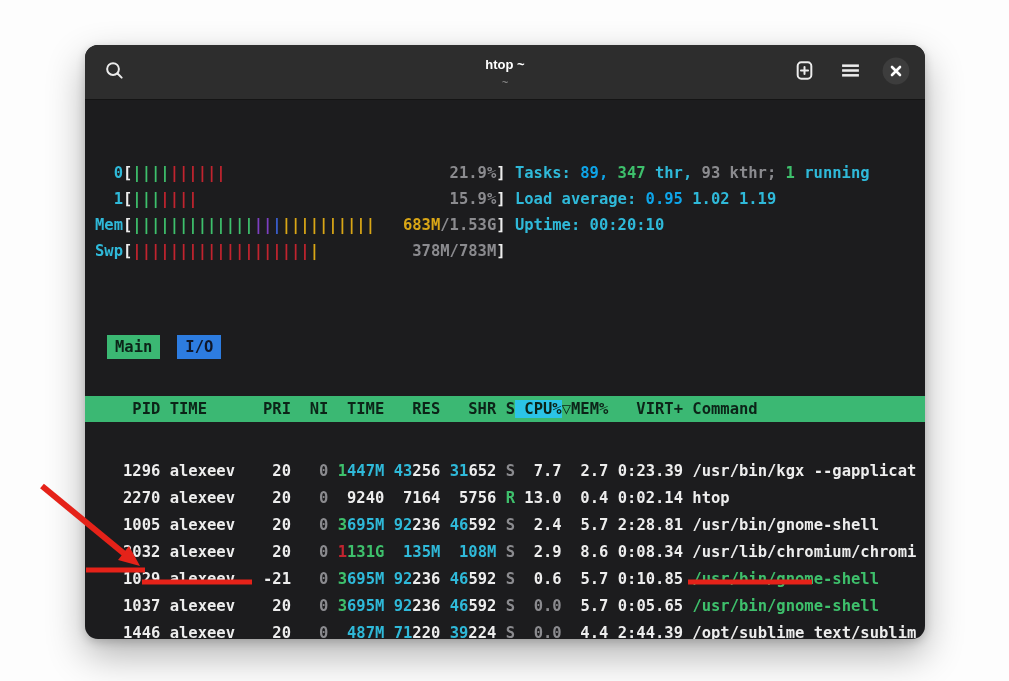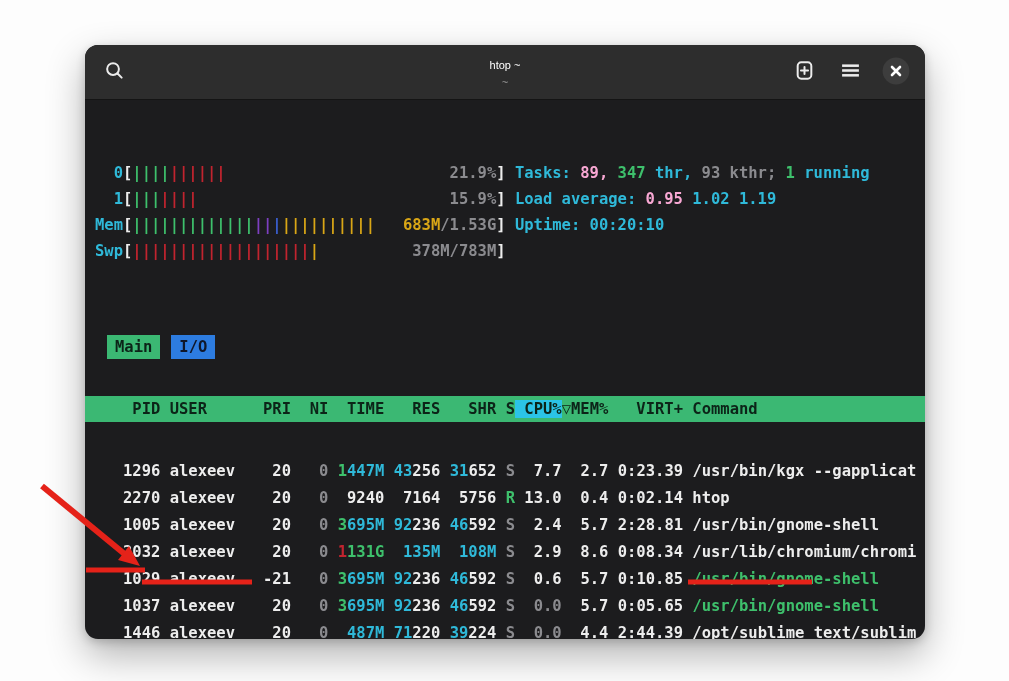--- a/index.html
+++ b/index.html
@@ -15,44 +15,44 @@
        font-family:"Liberation Sans",sans-serif;overflow:hidden}
   .window{position:absolute;left:85px;top:45px;width:840px;height:594px;
           background:var(--term);border-radius:13px;overflow:hidden;
           box-shadow:0 16px 38px rgba(0,0,0,.30),0 3px 10px rgba(0,0,0,.18)}
   .titlebar{height:55px;background:var(--titlebar);display:flex;align-items:center;
             padding:0 12px;position:relative;border-bottom:1px solid #141414}
   .tb-btn{background:none;border:0;padding:0;width:34px;height:34px;display:flex;
           align-items:center;justify-content:center;cursor:pointer}
   .title-wrap{position:absolute;left:0;right:0;top:0;height:100%;display:flex;
               flex-direction:column;align-items:center;justify-content:center;pointer-events:none}
-  .title{color:#ffffff;font-weight:normal;font-size:11px;line-height:16px}
+  .title{color:#ffffff;font-weight:bold;font-size:13px;line-height:16px}
   .subtitle{color:#9a9a9a;font-size:11px;line-height:12px;margin-top:3px}
   .tb-right{margin-left:auto;display:flex;align-items:center;gap:12px}
   .terminal{font-family:"DejaVu Sans Mono",monospace;font-weight:bold;font-size:15.5px;
             color:var(--fg);padding:24px 10px 0 10px;white-space:pre;height:539px;
             overflow:hidden;position:relative}
   .hdr-area{display:flex}
   #meters{width:45ch;flex:none}
   .mline{display:flex;line-height:26px}
   .mbody{display:inline-flex;width:39ch}
   .grow{flex:1}
   .iline{line-height:26px}
-  #tabs{display:flex;gap:11px;margin:34px 0 0 12px;height:26px;align-items:center}
+  #tabs{display:flex;gap:17px;margin:34px 0 0 12px;height:26px;align-items:center}
   .tab{display:inline-block;padding:1px 8px;line-height:22px;cursor:pointer}
   .tab-main{background:var(--hdrgreen);color:var(--hdrfg)}
   .tab-io{background:var(--tabblue);color:#0f172a}
   .thead{background:var(--hdrgreen);margin:0 -10px;padding:0 10px;line-height:26px;cursor:pointer}
   .thead span{color:var(--hdrfg)}
   .thead .c-sort{background:var(--accent)}
   .prow{line-height:27px;margin:0 -10px;padding:0 10px}
   .c-fg{color:var(--fg)} .c-dim{color:var(--dim)} .c-cyan{color:var(--cyan)}
   .c-green{color:var(--green)} .c-red{color:var(--red)} .c-yellow{color:var(--yellow)}
   .c-purple{color:var(--purple)} .c-blue{color:var(--blue)}
-  .c-fgb{color:#f9a8d4} .c-cyanb{color:var(--cyan)}
+  .c-fgb{color:#0ea5e9} .c-cyanb{color:var(--cyan)}
   .annot{position:absolute;left:0;top:0;width:1009px;height:681px;pointer-events:none;z-index:6}
   .annot line{stroke:var(--annot)}
   .annot polygon{fill:var(--annot)}
 </style>
 </head>
 <body>
 
 <div class="window">
   <div class="titlebar">
     <button class="tb-btn">
@@ -96,21 +96,21 @@
       </button>
     </div>
   </div>
 
   <div class="terminal">
     <div class="hdr-area">
       <div id="meters"><div class="mline"><span class="c-cyan">  0</span><span class="c-fg">[</span><span class="mbody"><span class="c-green">||||</span><span class="c-red">||||||</span><span class="grow"></span><span class="c-dim">21.9%</span></span><span class="c-fg">]</span></div><div class="mline"><span class="c-cyan">  1</span><span class="c-fg">[</span><span class="mbody"><span class="c-green">|||</span><span class="c-red">||||</span><span class="grow"></span><span class="c-dim">15.9%</span></span><span class="c-fg">]</span></div><div class="mline"><span class="c-cyan">Mem</span><span class="c-fg">[</span><span class="mbody"><span class="c-green">|||||||||||||</span><span class="c-purple">||</span><span class="c-blue">|</span><span class="c-yellow">||||||||||</span><span class="grow"></span><span class="c-yellow">683M</span><span class="c-dim">/1.53G</span></span><span class="c-fg">]</span></div><div class="mline"><span class="c-cyan">Swp</span><span class="c-fg">[</span><span class="mbody"><span class="c-red">|||||||||||||||||||</span><span class="c-yellow">|</span><span class="grow"></span><span class="c-dim">378M/783M</span></span><span class="c-fg">]</span></div></div>
       <div id="info"><div class="iline"><span class="c-cyan">Tasks: </span><span class="c-fgb">89, </span><span class="c-green">347</span><span class="c-cyan"> thr, </span><span class="c-dim">93 kthr; </span><span class="c-green">1</span><span class="c-cyan"> running</span></div><div class="iline"><span class="c-cyan">Load average: </span><span class="c-fgb">0.95 </span><span class="c-cyanb">1.02 </span><span class="c-cyanb">1.19</span></div><div class="iline"><span class="c-cyan">Uptime: </span><span class="c-cyanb">00:20:10</span></div></div>
     </div>
     <div id="tabs"><span class="tab tab-main">Main</span><span class="tab tab-io">I/O</span></div>
-    <div id="thead" class="thead"><span>    PID USER     </span><span> PRI</span><span>  NI</span><span>  TIME</span><span>   RES</span><span>   SHR</span><span> S</span><span class="c-sort"> CPU%</span><span>▽MEM%</span><span>   VIRT+</span><span> Command</span></div>
+    <div id="thead" class="thead"><span>    PID TIME     </span><span> PRI</span><span>  NI</span><span>  TIME</span><span>   RES</span><span>   SHR</span><span> S</span><span class="c-sort"> CPU%</span><span>▽MEM%</span><span>   VIRT+</span><span> Command</span></div>
     <div id="rows"><div class="prow"><span class="c-fg">   1296</span><span class="c-fg"> </span><span class="c-fg">alexeev  </span><span class="c-fg">  20</span><span class="c-dim">   0</span><span class="c-fg"> </span><span class="c-green">1</span><span class="c-cyan">447M</span><span class="c-fg"> </span><span class="c-cyan">43</span><span class="c-fg">256</span><span class="c-fg"> </span><span class="c-cyan">31</span><span class="c-fg">652</span><span class="c-dim"> S</span><span class="c-fg">  7.7</span><span class="c-fg">  2.7</span><span class="c-fg"> 0:23.39</span><span class="c-fg"> /usr/bin/kgx --gapplicat</span></div><div class="prow"><span class="c-fg">   2270</span><span class="c-fg"> </span><span class="c-fg">alexeev  </span><span class="c-fg">  20</span><span class="c-dim">   0</span><span class="c-fg">  9240</span><span class="c-fg">  7164</span><span class="c-fg">  5756</span><span class="c-green"> R</span><span class="c-fg"> 13.0</span><span class="c-fg">  0.4</span><span class="c-fg"> 0:02.14</span><span class="c-fg"> htop</span></div><div class="prow"><span class="c-fg">   1005</span><span class="c-fg"> </span><span class="c-fg">alexeev  </span><span class="c-fg">  20</span><span class="c-dim">   0</span><span class="c-fg"> </span><span class="c-green">3</span><span class="c-cyan">695M</span><span class="c-fg"> </span><span class="c-cyan">92</span><span class="c-fg">236</span><span class="c-fg"> </span><span class="c-cyan">46</span><span class="c-fg">592</span><span class="c-dim"> S</span><span class="c-fg">  2.4</span><span class="c-fg">  5.7</span><span class="c-fg"> 2:28.81</span><span class="c-fg"> /usr/bin/gnome-shell</span></div><div class="prow"><span class="c-fg">   2032</span><span class="c-fg"> </span><span class="c-fg">alexeev  </span><span class="c-fg">  20</span><span class="c-dim">   0</span><span class="c-fg"> </span><span class="c-red">1</span><span class="c-green">131G</span><span class="c-cyan">  135M</span><span class="c-cyan">  108M</span><span class="c-dim"> S</span><span class="c-fg">  2.9</span><span class="c-fg">  8.6</span><span class="c-fg"> 0:08.34</span><span class="c-fg"> /usr/lib/chromium/chromi</span></div><div class="prow"><span class="c-fg">   1029</span><span class="c-fg"> </span><span class="c-fg">alexeev  </span><span class="c-fg"> -21</span><span class="c-dim">   0</span><span class="c-fg"> </span><span class="c-green">3</span><span class="c-cyan">695M</span><span class="c-fg"> </span><span class="c-cyan">92</span><span class="c-fg">236</span><span class="c-fg"> </span><span class="c-cyan">46</span><span class="c-fg">592</span><span class="c-dim"> S</span><span class="c-fg">  0.6</span><span class="c-fg">  5.7</span><span class="c-fg"> 0:10.85</span><span class="c-green"> /usr/bin/gnome-shell</span></div><div class="prow"><span class="c-fg">   1037</span><span class="c-fg"> </span><span class="c-fg">alexeev  </span><span class="c-fg">  20</span><span class="c-dim">   0</span><span class="c-fg"> </span><span class="c-green">3</span><span class="c-cyan">695M</span><span class="c-fg"> </span><span class="c-cyan">92</span><span class="c-fg">236</span><span class="c-fg"> </span><span class="c-cyan">46</span><span class="c-fg">592</span><span class="c-dim"> S</span><span class="c-dim">  0.0</span><span class="c-fg">  5.7</span><span class="c-fg"> 0:05.65</span><span class="c-green"> /usr/bin/gnome-shell</span></div><div class="prow"><span class="c-fg">   1446</span><span class="c-fg"> </span><span class="c-fg">alexeev  </span><span class="c-fg">  20</span><span class="c-dim">   0</span><span class="c-cyan">  487M</span><span class="c-fg"> </span><span class="c-cyan">71</span><span class="c-fg">220</span><span class="c-fg"> </span><span class="c-cyan">39</span><span class="c-fg">224</span><span class="c-dim"> S</span><span class="c-dim">  0.0</span><span class="c-fg">  4.4</span><span class="c-fg"> 2:44.39</span><span class="c-fg"> /opt/sublime_text/sublim</span></div></div>
     
   </div>
 </div>
 
 <svg class="annot" viewBox="0 0 1009 681">
   <line x1="42" y1="486" x2="127" y2="556" stroke-width="6"></line>
   <polygon points="140,566 118,560 129,546"></polygon>
   <line x1="86" y1="570" x2="145" y2="570" stroke-width="5"></line>
   <line x1="142" y1="582" x2="252" y2="582" stroke-width="5"></line>

